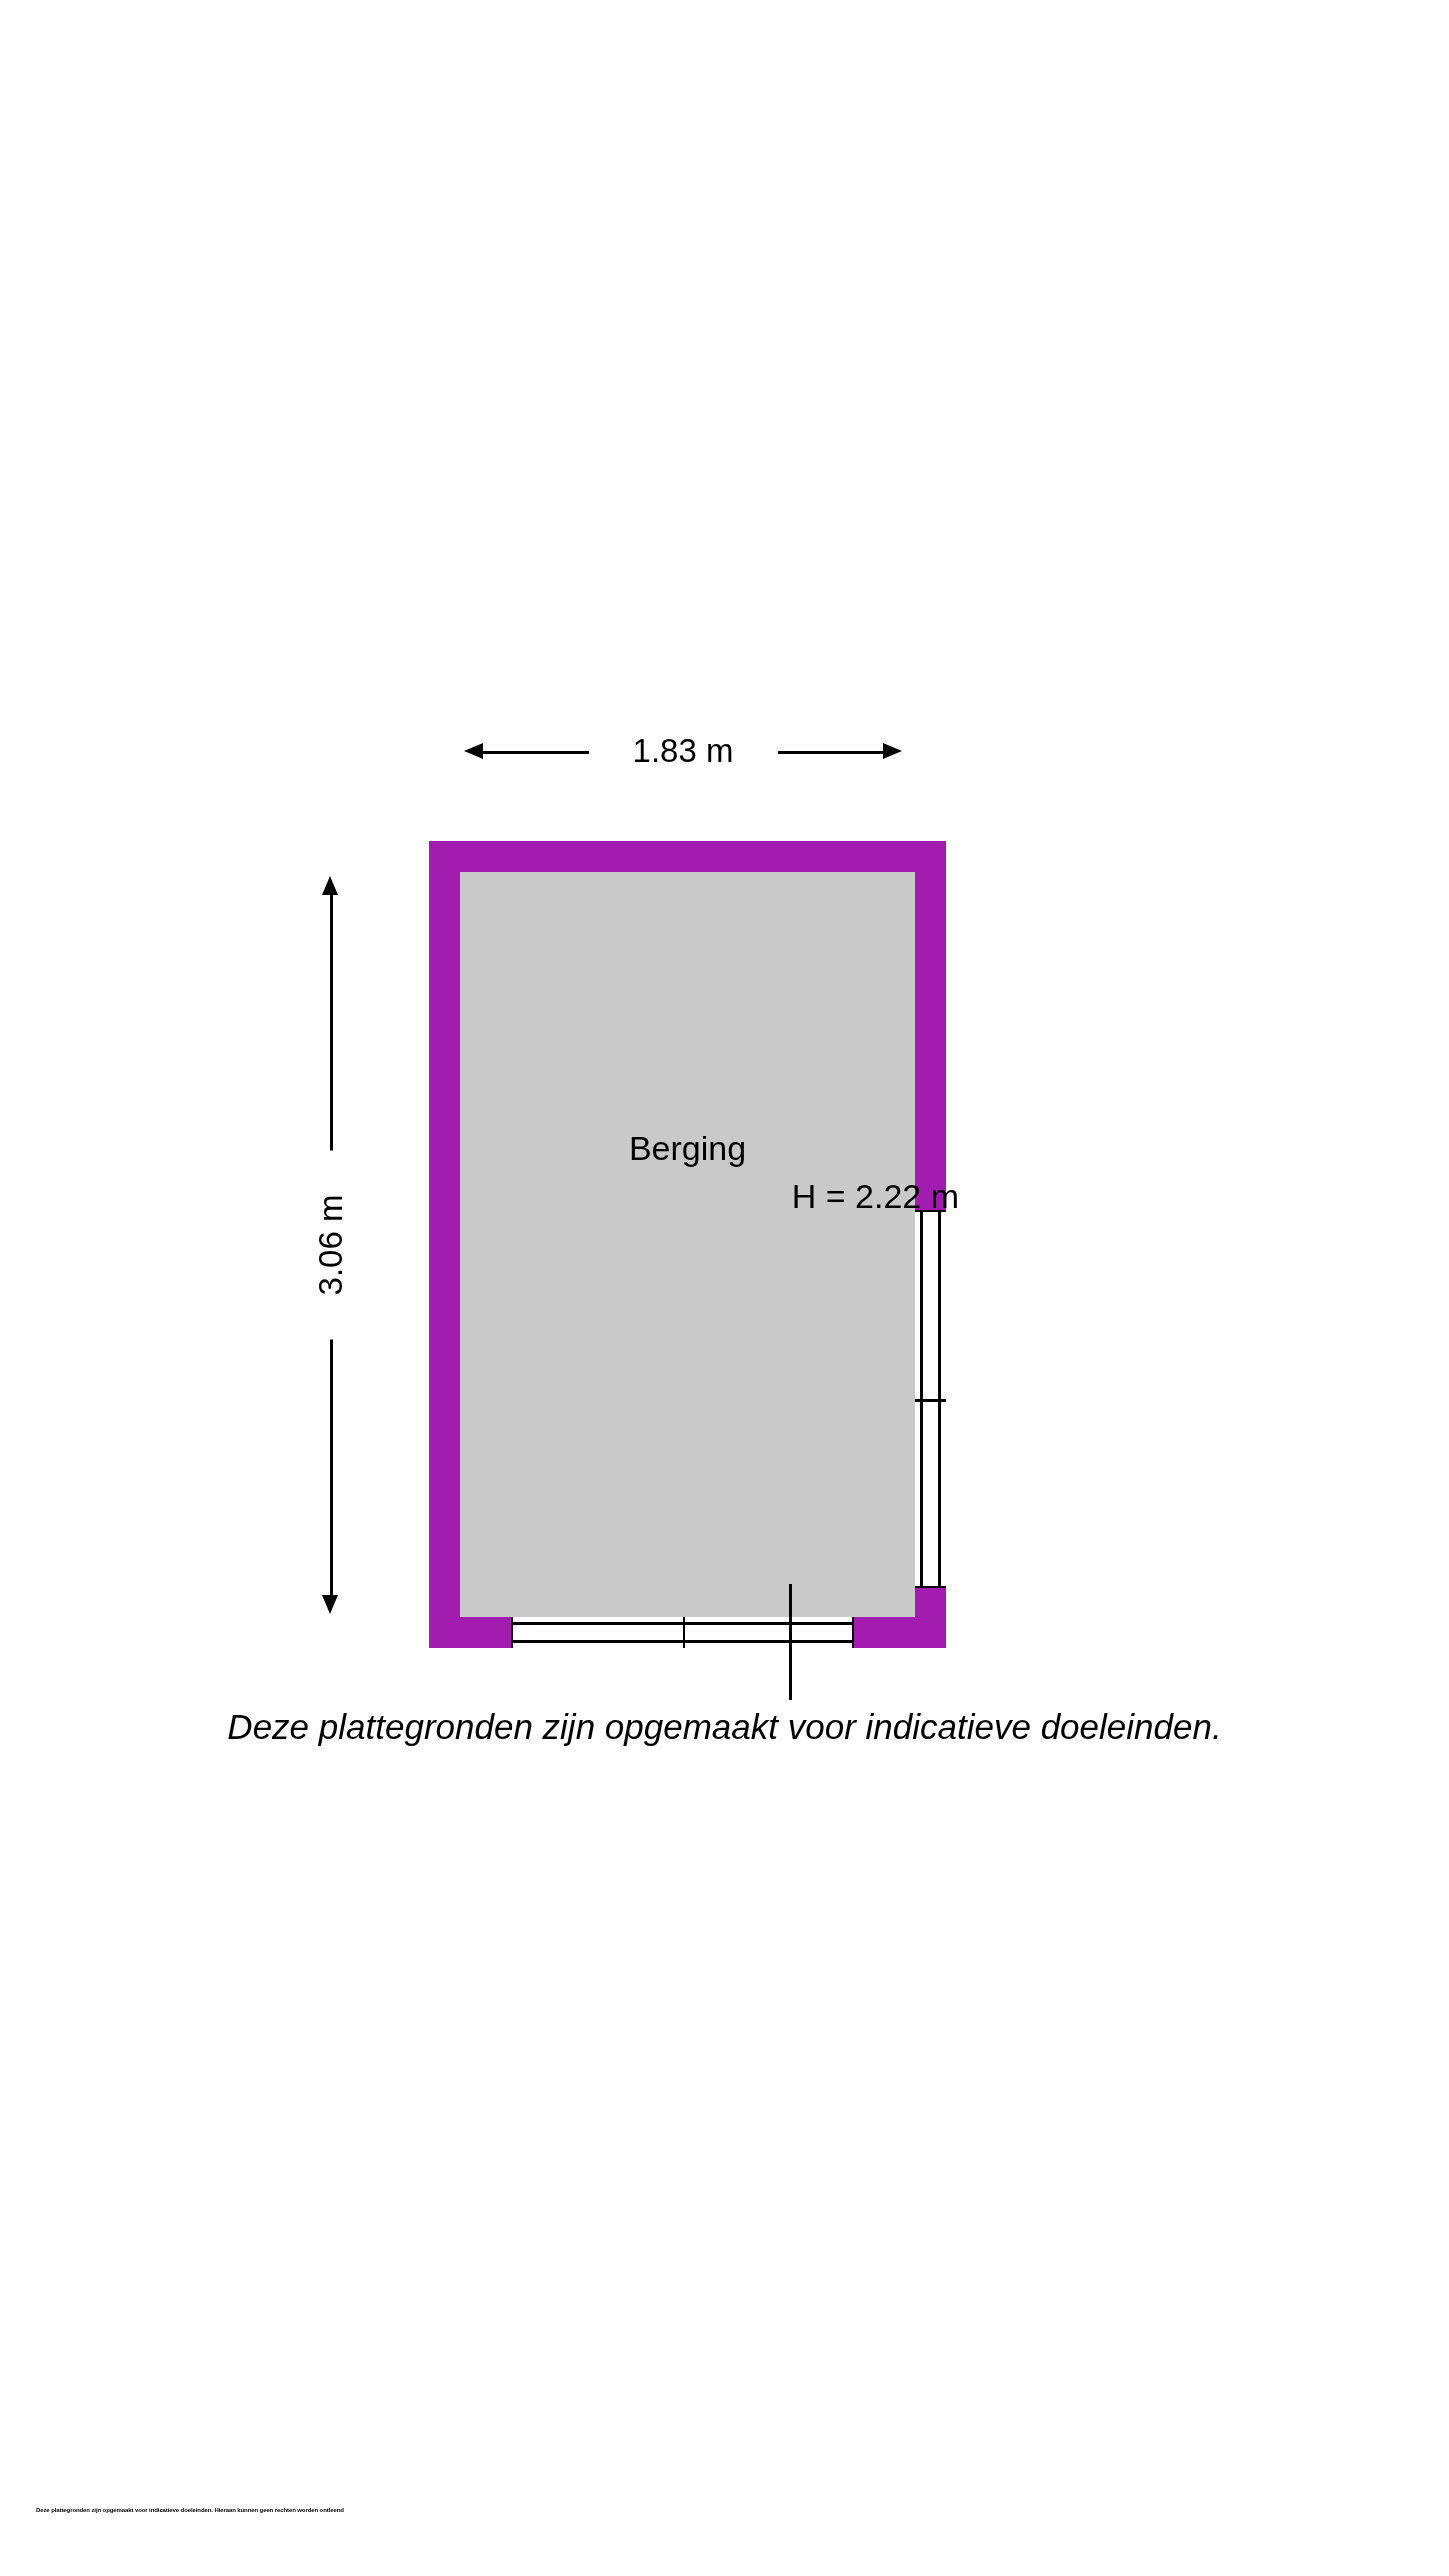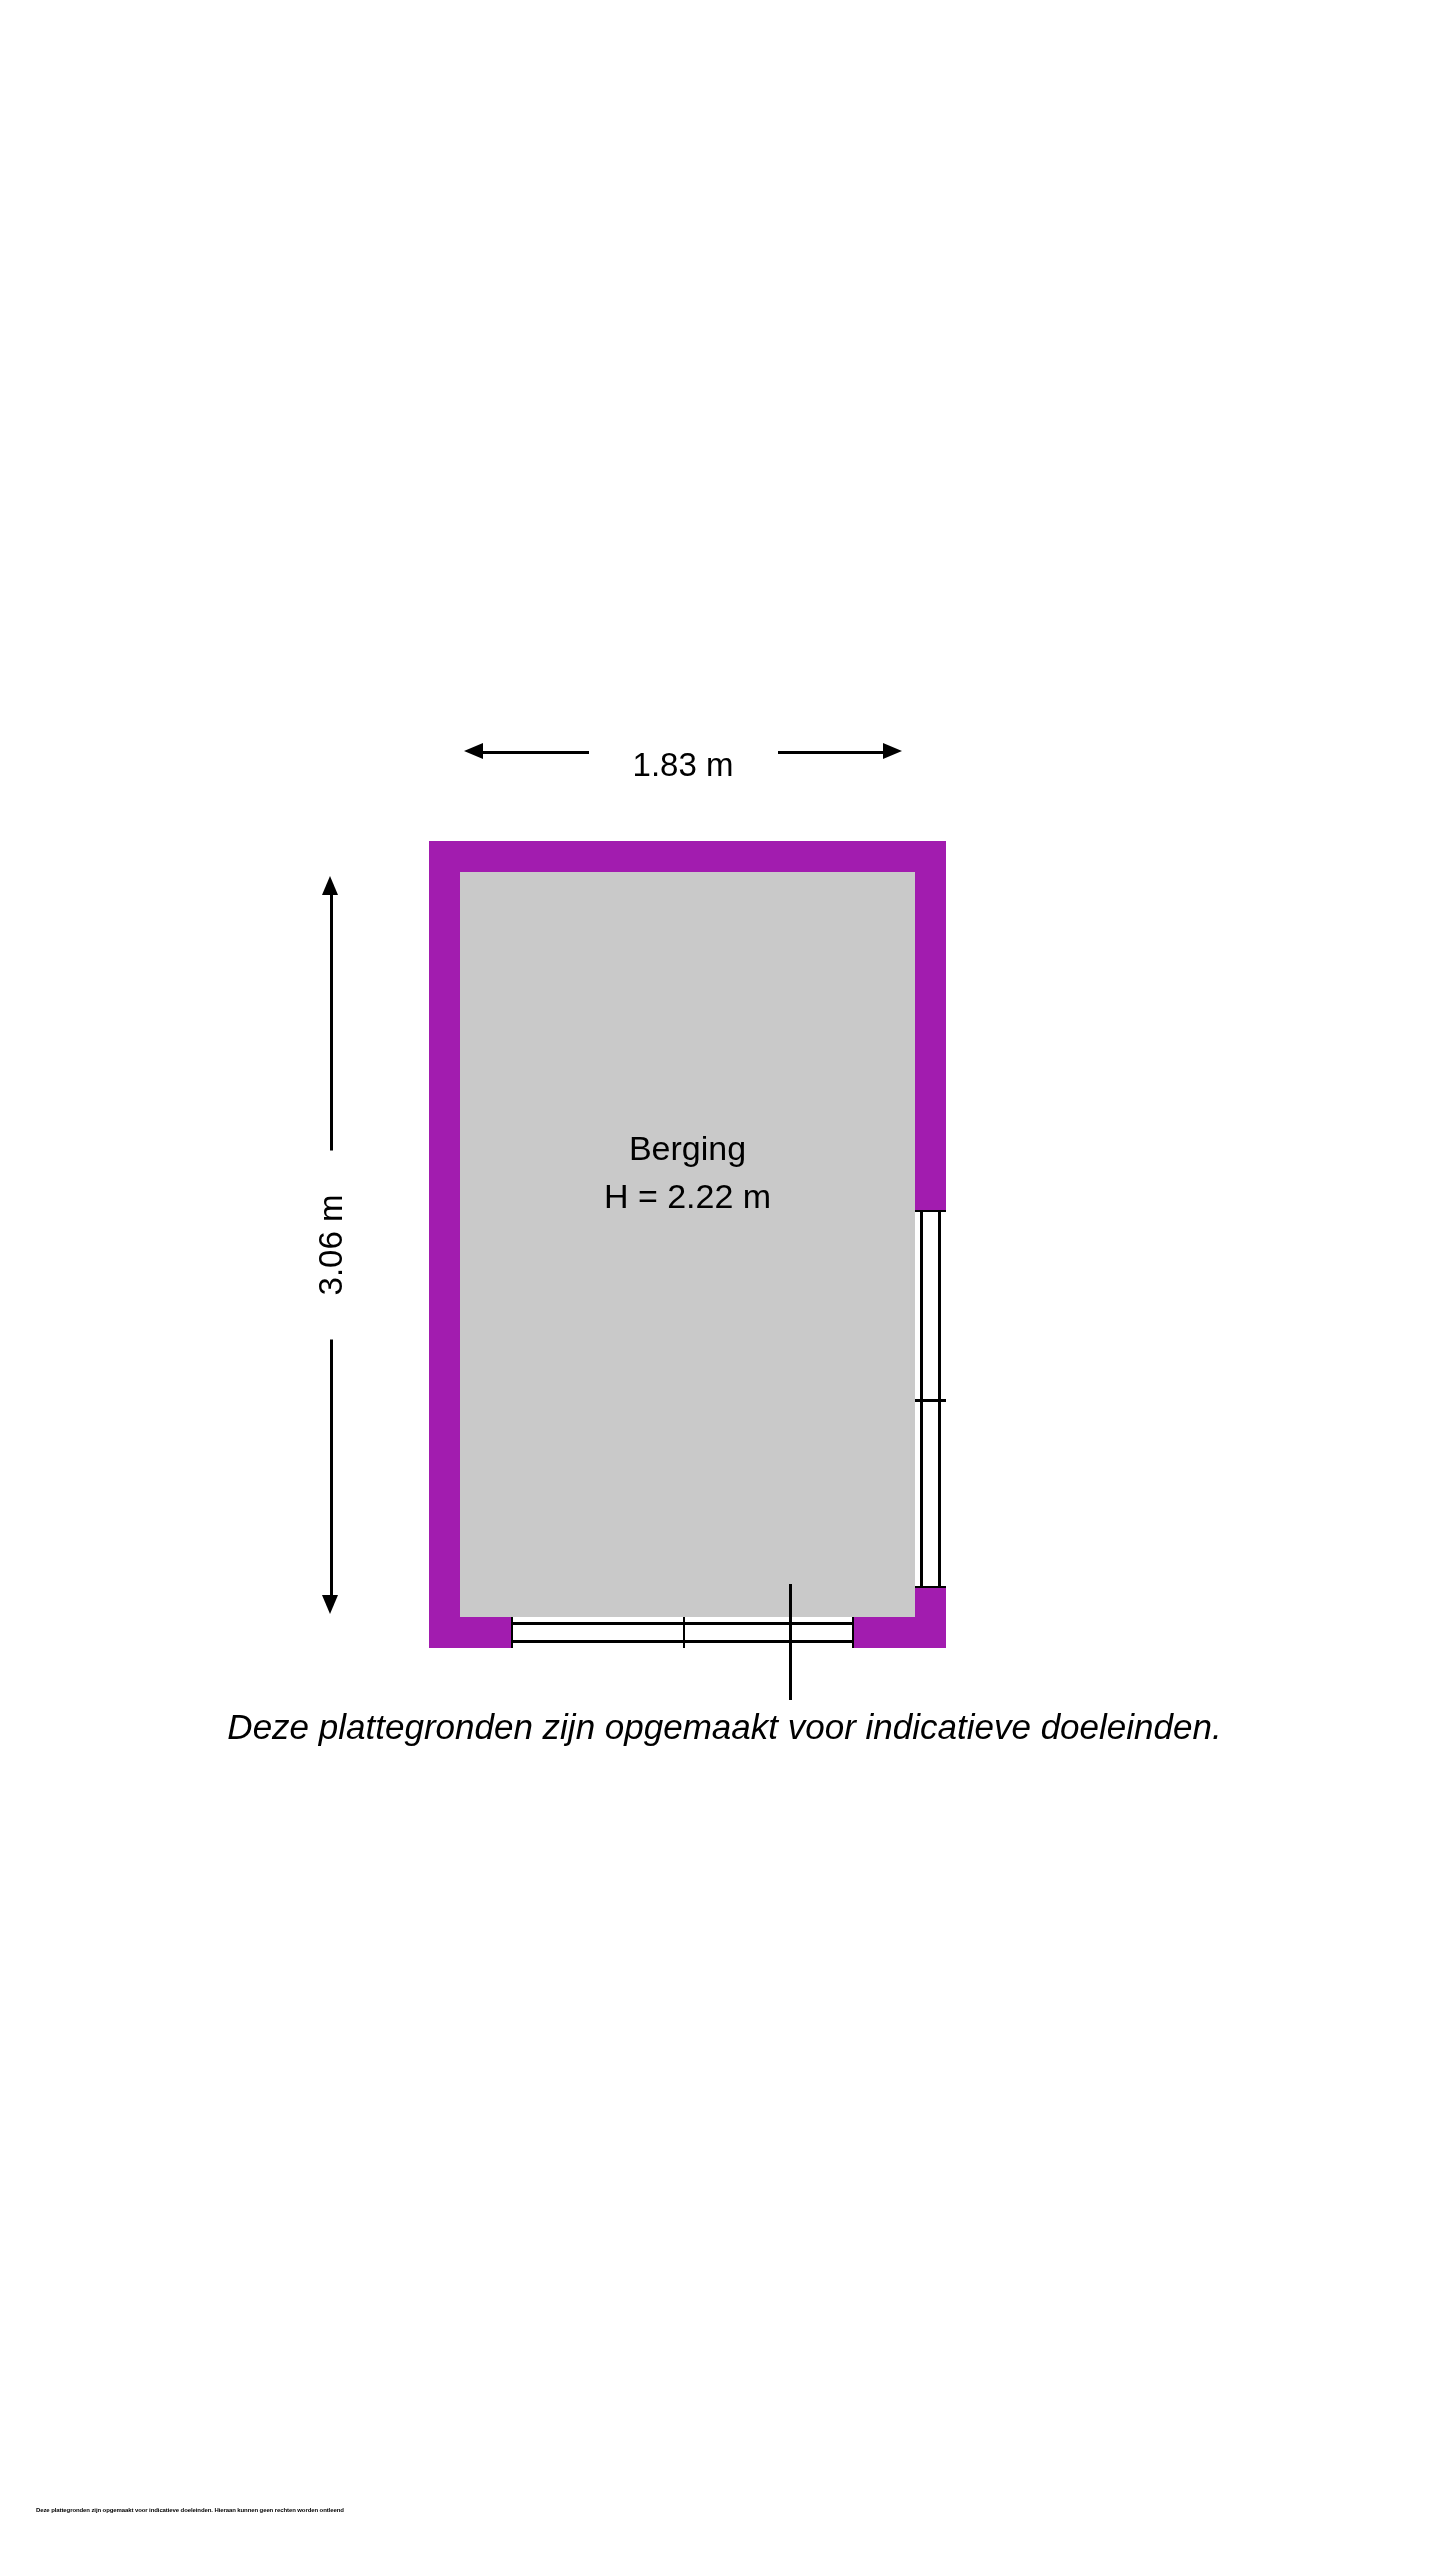--- a/index.html
+++ b/index.html
@@ -62,21 +62,21 @@
   .dim-top .label {
     position: absolute;
     left: 0;
     right: 0;
     top: 0px;
     text-align: center;
     font-size: 33px;
     line-height: 50px;
     background: #fff;
     width: 189px;
-    margin: 14px auto;
+    margin: 0 auto;
   }
 
   
   .dim-left {
     position: absolute;
     left: 305px;
     top: 876px;
     width: 52px;
     height: 738px;
   }
@@ -144,24 +144,25 @@
     text-align: center;
     font-size: 34px;
     line-height: 48px;
     color: #000;
   }
   .room-height {
     position: absolute;
     left: 31px;
     top: 331px;
     width: 455px;
-    text-align: center;
+    text-align: right;
     font-size: 34px;
     line-height: 48px;
     color: #000;
+    padding-left: 44px;
   }
 
   
   
   .opening-right {
     position: absolute;
     right: 0px;
     top: 369px;
     width: 31px;
     height: 378px;

